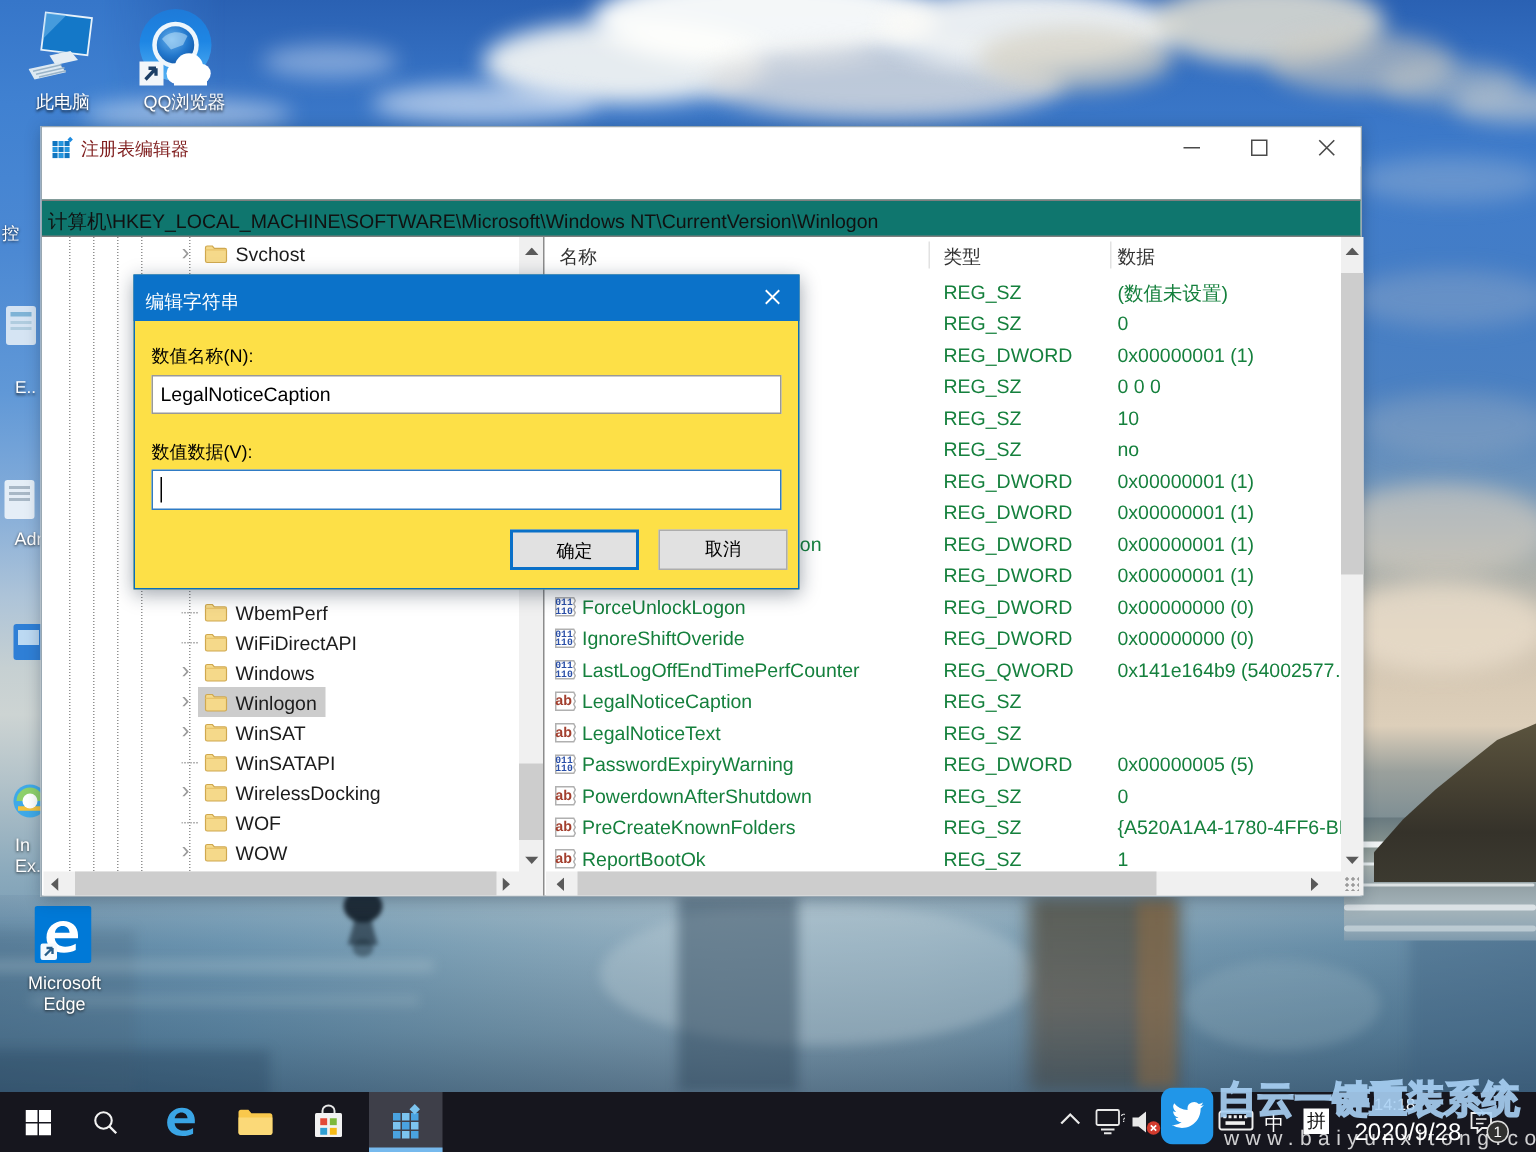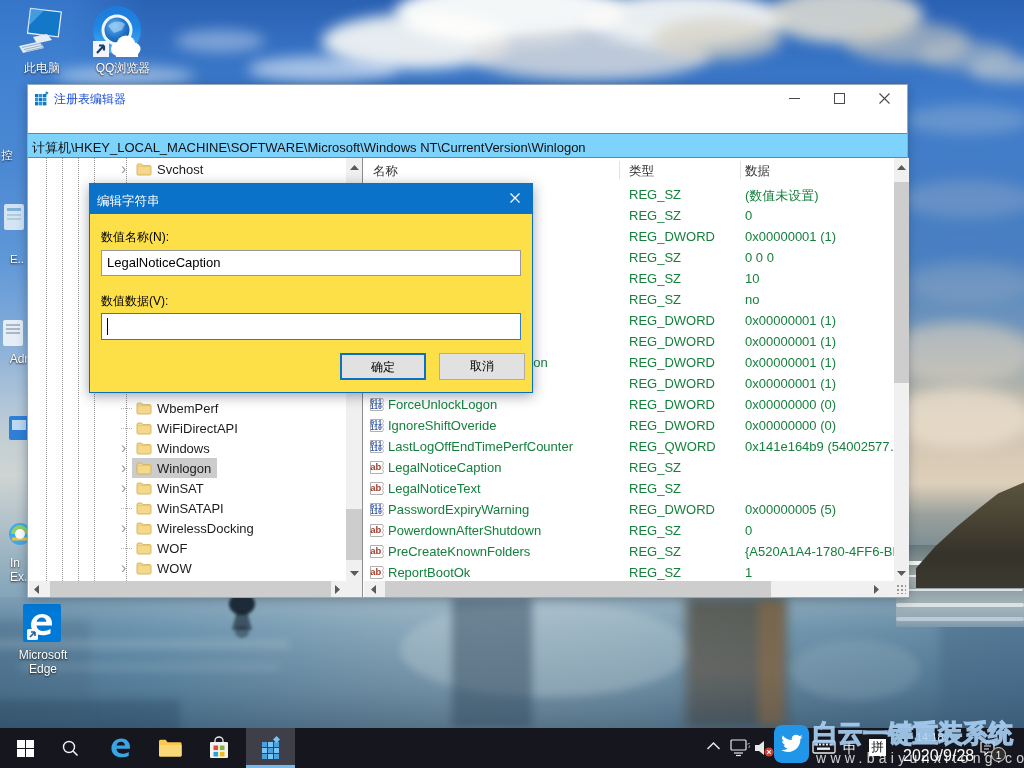--- a/index.html
+++ b/index.html
@@ -12,25 +12,25 @@
 #sea{position:absolute;left:896px;top:545px;width:128px;height:82px;background:linear-gradient(180deg,#68797f 0,#86938f 22%,#a8b1ae 40%,#93a1a6 56%,#a5b4ba 74%,#8fa6b4 92%,#7d99ac 100%)}
 #sea:before{content:"";position:absolute;left:0;top:16px;width:128px;height:4px;background:rgba(244,248,249,.95);border-radius:2px;box-shadow:0 13px 0 -1px rgba(242,246,247,.9),0 27px 0 -1px rgba(240,244,245,.8),0 42px 0 0 rgba(238,242,244,.75),0 56px 0 0 rgba(230,238,240,.5)}
 #beach{position:absolute;left:0;top:597px;width:1024px;height:131px;background:linear-gradient(90deg,#56809f 0,#6590ad 15%,#7da0b5 32%,#8fabbd 47%,#86a5b8 60%,#6f94ac 75%,#628aa5 88%,#577e9b 100%)}
 #beach:before{content:"";position:absolute;inset:0;background:linear-gradient(180deg,rgba(200,212,216,.35) 0,rgba(150,175,190,.12) 25%,rgba(45,75,100,.28) 70%,rgba(25,50,75,.45) 100%)}
 .refl{position:absolute;filter:blur(4px)}
 
 .dlabel{position:absolute;color:#fff;font-size:12px;text-align:center;text-shadow:0 1px 2px rgba(0,0,0,.8)}
 
 #win{position:absolute;left:27px;top:84px;width:881px;height:514px;background:#fff;border:1px solid #99a8b2;box-sizing:border-box;box-shadow:0 2px 10px rgba(20,40,60,.35)}
 #titlebar{position:absolute;left:0;top:0;width:100%;height:26px;background:#fff}
-#wtitle{position:absolute;left:26px;top:6px;font-size:12px;color:#1d4ed8}
+#wtitle{position:absolute;left:26px;top:6px;font-size:12px;color:#7f1d1d}
 .wbtn{position:absolute;top:0;width:45px;height:26px;color:#4a4a4a;text-align:center}
 #menubar{position:absolute;left:0;top:26px;width:100%;height:22px;background:#fff;font-size:12px;color:#1f1f1f}
 #menubar span{position:absolute;top:4px}
-#addrbar{position:absolute;left:0;top:48px;width:100%;height:25px;background:#7dd3fc;border-top:1px solid #7f7f7f;border-bottom:1px solid #7f7f7f;box-sizing:border-box}
+#addrbar{position:absolute;left:0;top:48px;width:100%;height:25px;background:#0f766e;border-top:1px solid #7f7f7f;border-bottom:1px solid #7f7f7f;box-sizing:border-box}
 #addrtext{position:absolute;left:4px;top:5px;font-size:13px;color:#111;white-space:nowrap}
 
 #tree{position:absolute;left:0;top:73px;width:318px;height:423px;background:#fff;overflow:hidden}
 .guide{position:absolute;width:1px;top:0;height:425px;background-image:repeating-linear-gradient(180deg,#8f8f8f 0 1px,transparent 1px 2px)}
 .trow{position:absolute;left:0;height:20px;width:318px;font-size:13px;color:#1c1c1c}
 .trow .tarr{position:absolute;left:93px;top:0;color:#9a9a9a;font-size:16px;line-height:19px}
 .trow .tstub{position:absolute;left:93px;top:10px;width:11px;height:1px;background-image:repeating-linear-gradient(90deg,#b5b5b5 0 1px,transparent 1px 2px)}
 .trow .tf{position:absolute;left:108px;top:3px;width:16px;height:14px}
 .trow .tname{position:absolute;left:129px;top:3px;white-space:nowrap}
 .trow.sel:before{content:"";position:absolute;left:104px;top:0;width:85px;height:20px;background:#cccccc}

